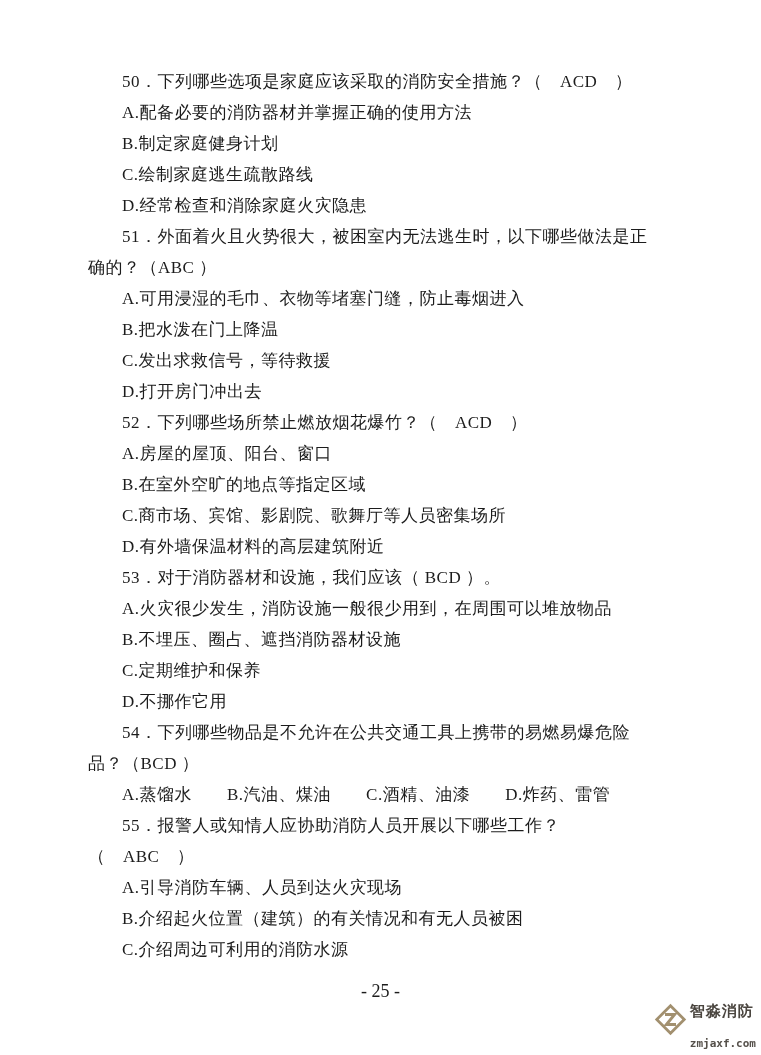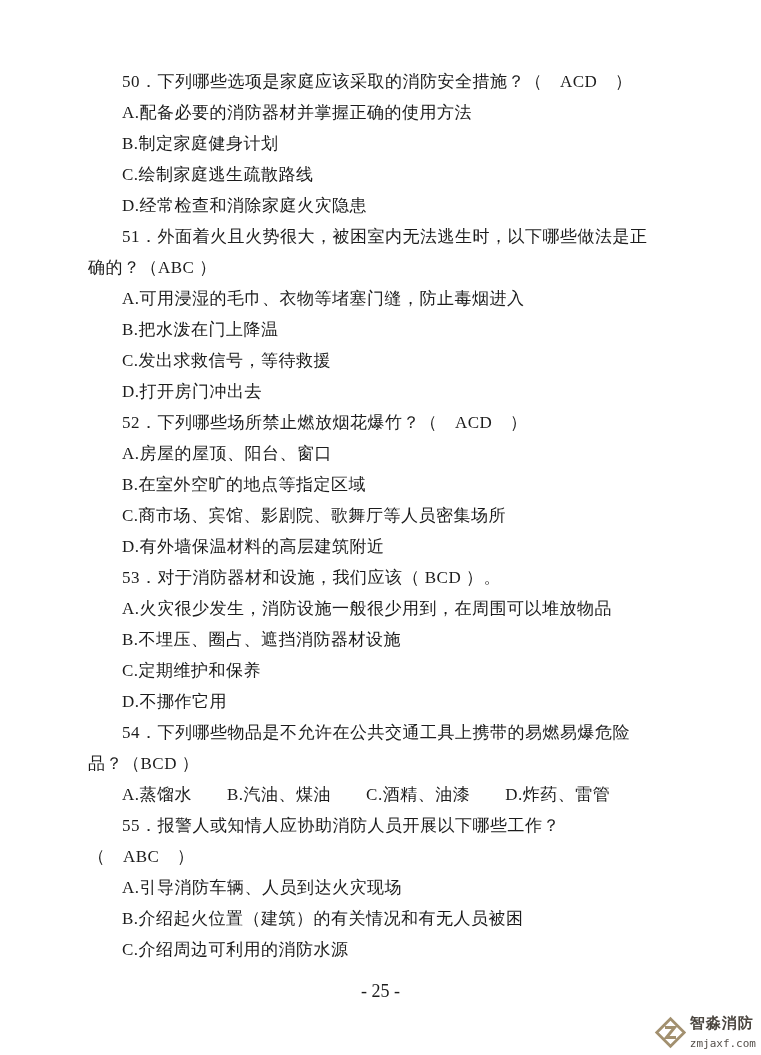--- a/index.html
+++ b/index.html
@@ -39,21 +39,21 @@
     width: 761px;
     text-align: center;
     font-size: 18px;
     line-height: 28px;
   }
   .watermark {
     position: absolute;
     right: 5px;
     bottom: 6px;
     display: flex;
-    align-items: flex-end;
+    align-items: flex-start;
     gap: 3px;
   }
   .wm-icon {
     width: 33px;
     height: 33px;
     flex: 0 0 auto;
   }
   .wm-text {
     display: flex;
     flex-direction: column;
@@ -61,23 +61,23 @@
   }
   .wm-brand {
     font-family: "Liberation Sans", "DejaVu Sans", sans-serif;
     font-weight: bold;
     font-size: 15px;
     color: var(--brand-text-color, #4a453f);
     letter-spacing: 1px;
   }
   .wm-domain {
     font-family: "DejaVu Sans Mono", "Liberation Mono", monospace;
-    font-weight: normal;
+    font-weight: bold;
     font-size: 11px;
-    margin-top: 8px;
+    margin-top: 20px;
     color: var(--domain-text-color, #55504a);
   }
 </style>
 </head>
 <body>
 
 <div class="page">
 
   <main class="content" id="quiz-content"><section><div class="line indent">50．下列哪些选项是家庭应该采取的消防安全措施？（　ACD　）</div><div class="line indent">A.配备必要的消防器材并掌握正确的使用方法</div><div class="line indent">B.制定家庭健身计划</div><div class="line indent">C.绘制家庭逃生疏散路线</div><div class="line indent">D.经常检查和消除家庭火灾隐患</div></section><section><div class="line indent">51．外面着火且火势很大，被困室内无法逃生时，以下哪些做法是正</div><div class="line">确的？（ABC ）</div><div class="line indent">A.可用浸湿的毛巾、衣物等堵塞门缝，防止毒烟进入</div><div class="line indent">B.把水泼在门上降温</div><div class="line indent">C.发出求救信号，等待救援</div><div class="line indent">D.打开房门冲出去</div></section><section><div class="line indent">52．下列哪些场所禁止燃放烟花爆竹？（　ACD　）</div><div class="line indent">A.房屋的屋顶、阳台、窗口</div><div class="line indent">B.在室外空旷的地点等指定区域</div><div class="line indent">C.商市场、宾馆、影剧院、歌舞厅等人员密集场所</div><div class="line indent">D.有外墙保温材料的高层建筑附近</div></section><section><div class="line indent">53．对于消防器材和设施，我们应该（ BCD ）。</div><div class="line indent">A.火灾很少发生，消防设施一般很少用到，在周围可以堆放物品</div><div class="line indent">B.不埋压、圈占、遮挡消防器材设施</div><div class="line indent">C.定期维护和保养</div><div class="line indent">D.不挪作它用</div></section><section><div class="line indent">54．下列哪些物品是不允许在公共交通工具上携带的易燃易爆危险</div><div class="line">品？（BCD ）</div><div class="line indent">A.蒸馏水　　B.汽油、煤油　　C.酒精、油漆　　D.炸药、雷管</div></section><section><div class="line indent">55．报警人或知情人应协助消防人员开展以下哪些工作？</div><div class="line">（　ABC　）</div><div class="line indent">A.引导消防车辆、人员到达火灾现场</div><div class="line indent">B.介绍起火位置（建筑）的有关情况和有无人员被困</div><div class="line indent">C.介绍周边可利用的消防水源</div></section></main>
 

